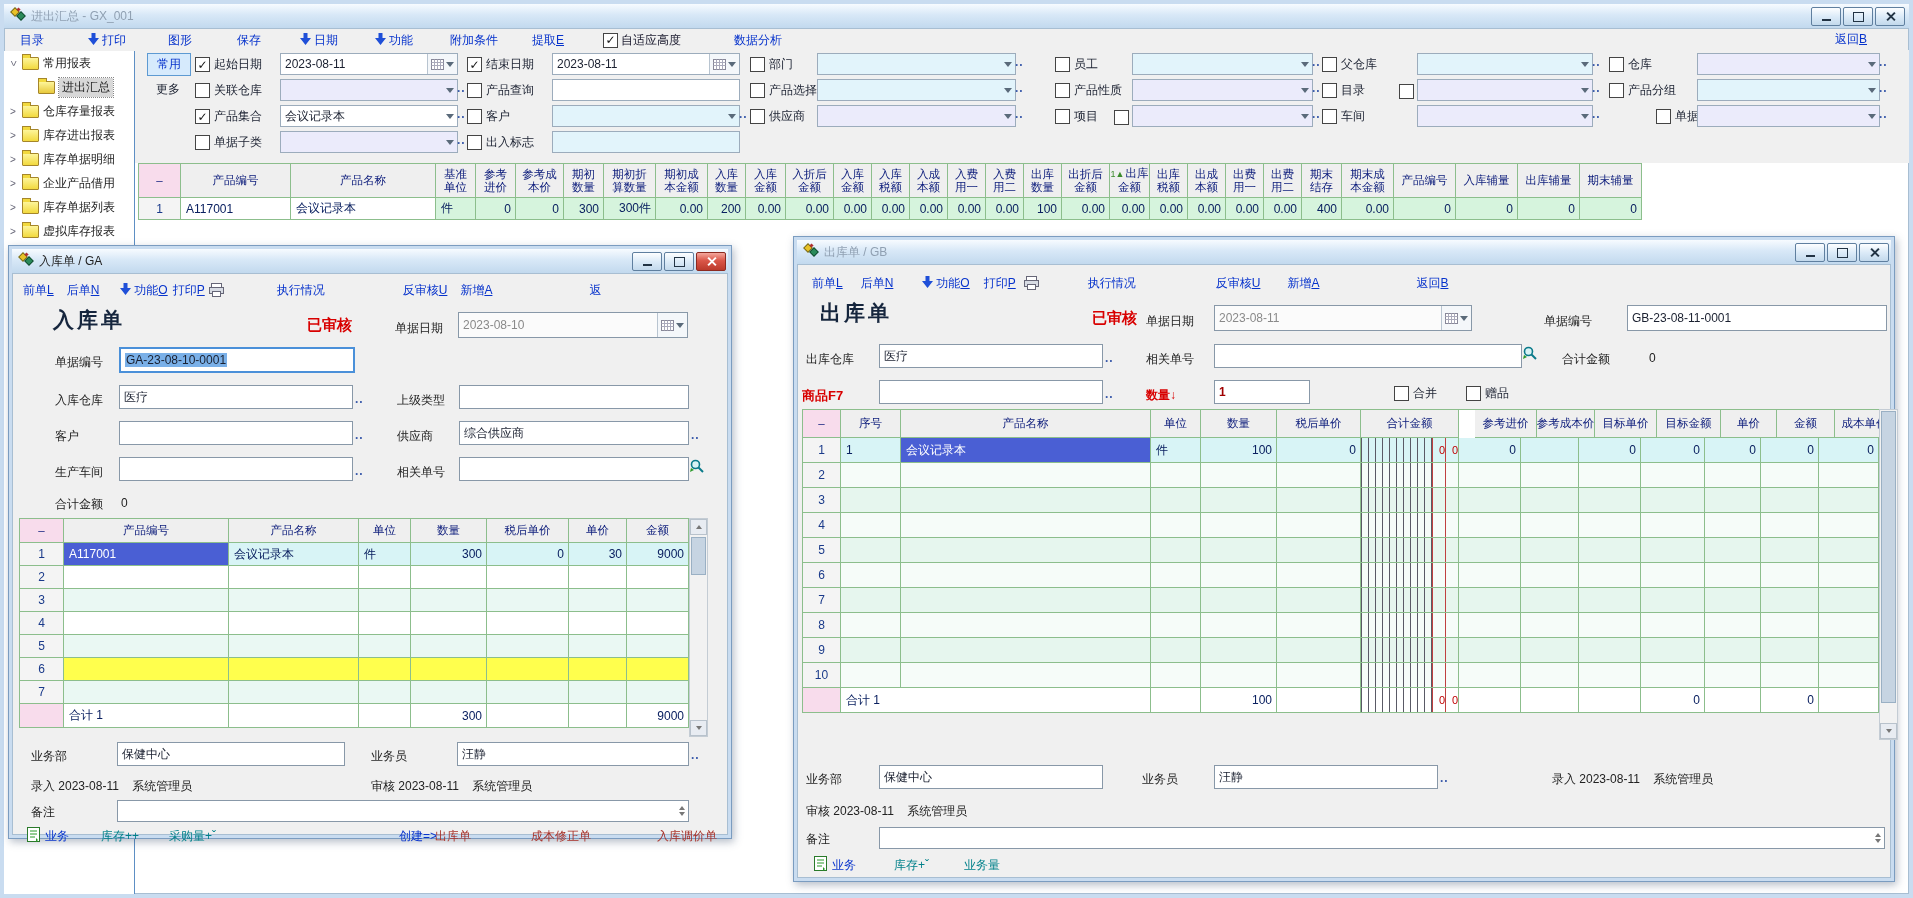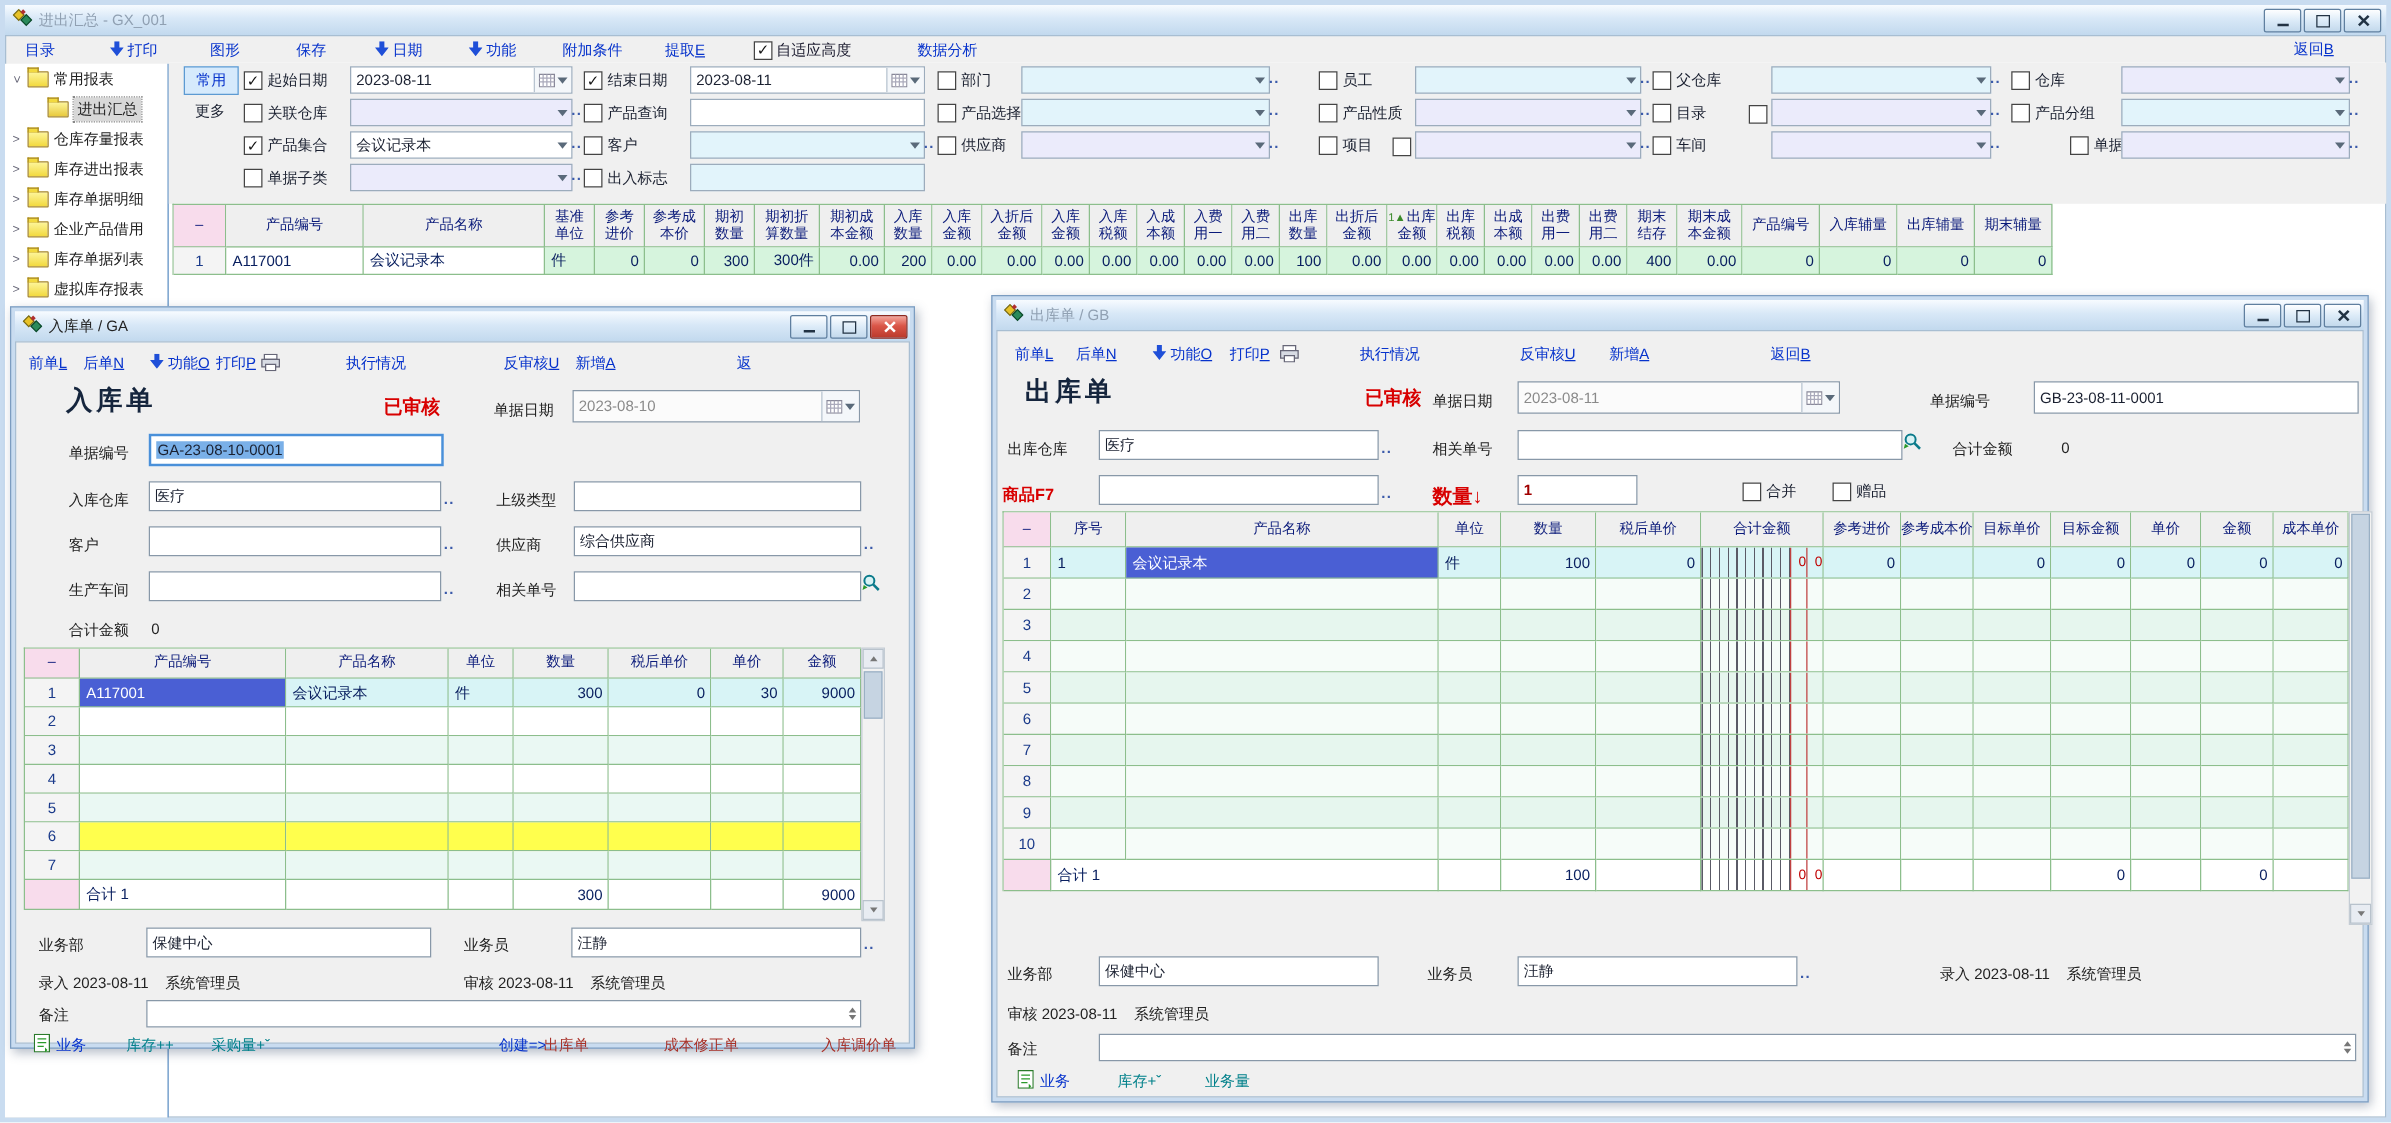--- a/index.html
+++ b/index.html
@@ -917,21 +917,21 @@
           <path d="M1 14l4-2-3-2z" fill="#2a9a2a"></path>
         </svg></span>
     <div class="flabel" style="left:768px;top:114px">合计金额</div>
     <div class="flabel" style="left:855px;top:114px">0</div>
 
     <div class="flabel red-label" style="left:8px;top:150px;font-size:13px">商品F7</div>
     <div class="field" style="left:85px;top:143px;width:218px">
         <span></span>
       </div>
     <div class="dots abs" style="left:311px;top:150px">..</div>
-    <div class="flabel red-label" style="left:352px;top:150px;font-size:16px">数量↓</div>
+    <div class="flabel red-label" style="left:352px;top:150px;font-size:12px">数量↓</div>
     <div class="field" style="left:420px;top:143px;width:90px;color:#a00000;font-weight:bold">
         <span>1</span>
       </div>
     <div class="f-label" style="left:600px;top:148px">
         <span class="cb"></span>
         <span>合并</span>
       </div>
     <div class="f-label" style="left:672px;top:148px">
         <span class="cb"></span>
         <span>赠品</span>
@@ -939,21 +939,21 @@
 
     <div class="grid" id="gb-table" style="left:8px;top:172px">
         <div class="grow">
           <div class="gcell ghead pink" style="width: 38px; height: 28px;">–</div>
           <div class="gcell ghead" style="width: 60px; height: 28px;">序号</div>
           <div class="gcell ghead" style="width: 250px; height: 28px;">产品名称</div>
           <div class="gcell ghead" style="width: 50px; height: 28px;">单位</div>
           <div class="gcell ghead" style="width: 76px; height: 28px;">数量</div>
           <div class="gcell ghead" style="width: 84px; height: 28px;">税后单价</div>
           <div class="gcell ghead" style="width: 98px; height: 28px;">合计金额</div>
-          <div class="gcell ghead" style="width: 62px; height: 28px;">参考进价</div>
+          <div class="gcell ghead" style="width: 62px; height: 28px; margin-left: 16px;">参考进价</div>
           <div class="gcell ghead" style="width: 58px; height: 28px;">参考成本价</div>
           <div class="gcell ghead" style="width: 62px; height: 28px;">目标单价</div>
           <div class="gcell ghead" style="width: 64px; height: 28px;">目标金额</div>
           <div class="gcell ghead" style="width: 56px; height: 28px;">单价</div>
           <div class="gcell ghead" style="width: 58px; height: 28px;">金额</div>
           <div class="gcell ghead" style="width: 60px; height: 28px;">成本单价</div>
         </div>
         <div class="grow">
           <div class="gcell rownum" style="width: 38px; height: 25px;">1</div>
           <div class="gcell lft cyanc" style="width: 60px; height: 25px;">1</div>

